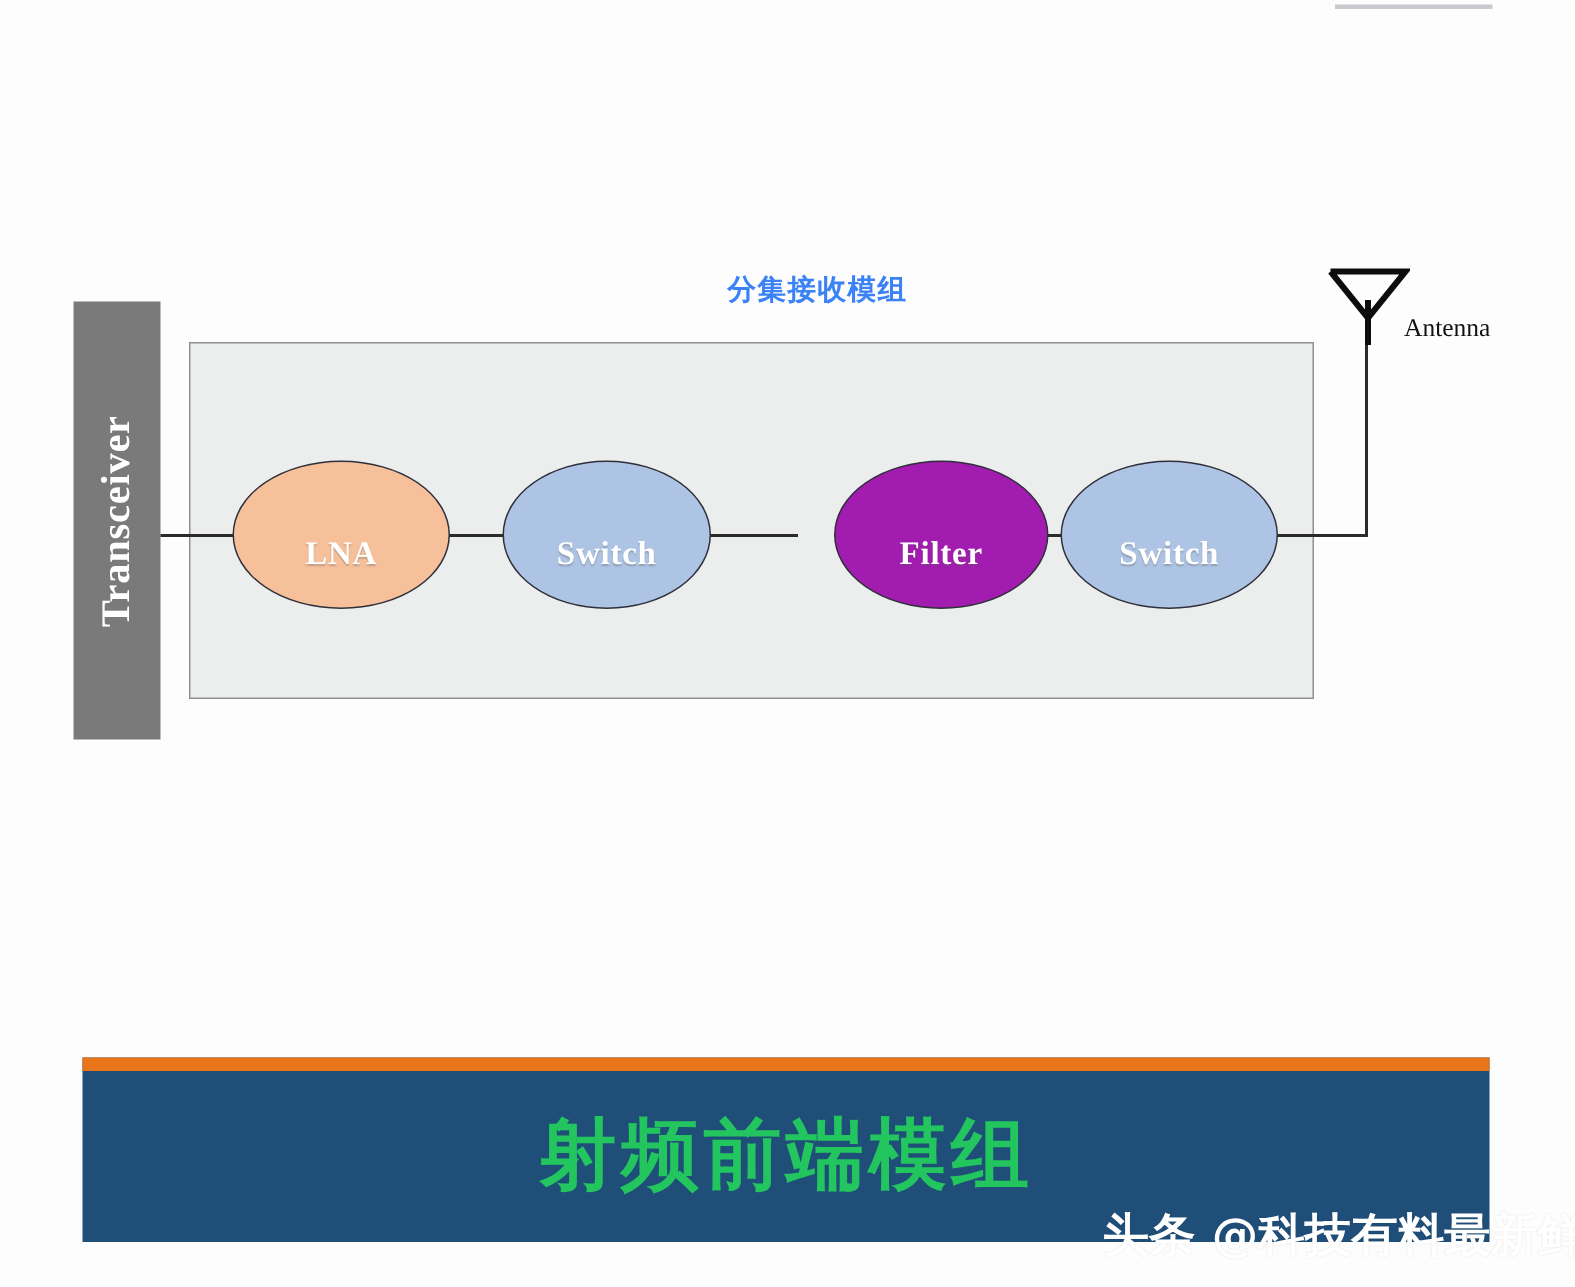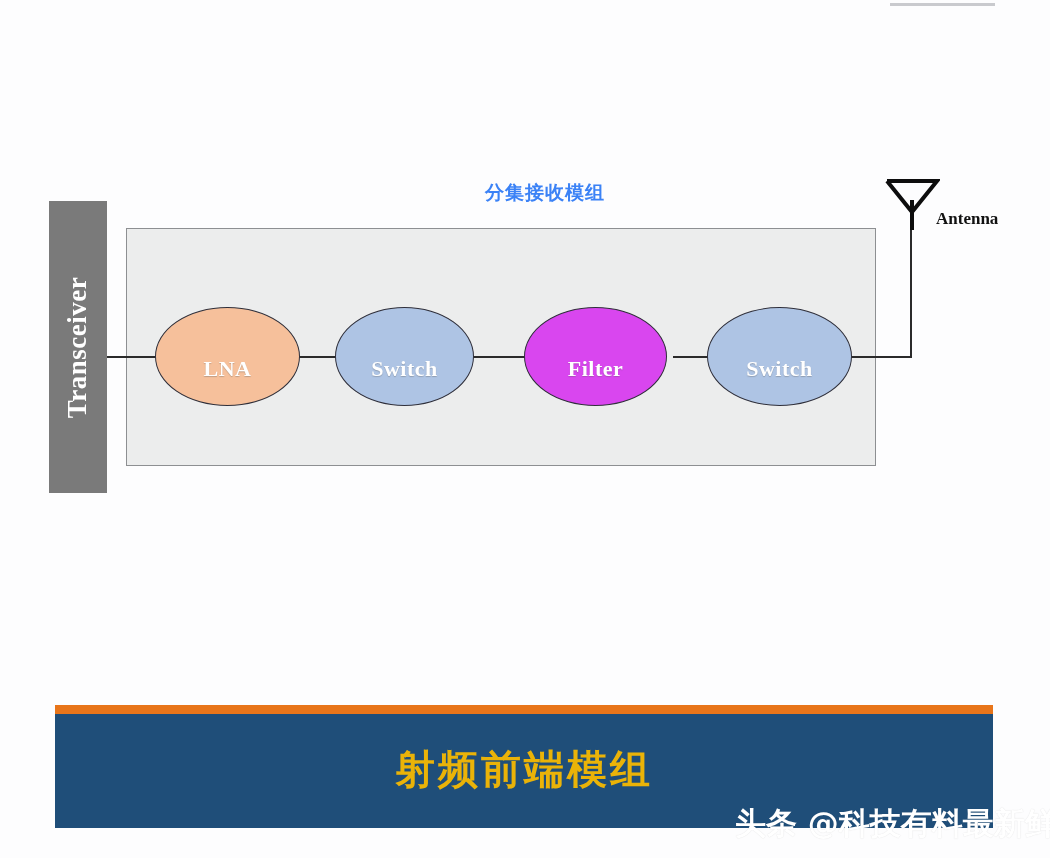--- a/index.html
+++ b/index.html
@@ -110,21 +110,21 @@
     left: 884px;
     top: 178px;
     width: 56px;
     height: 52px;
   }
   .antenna-label {
     position: absolute;
     left: 936px;
     top: 209px;
     font-family: "Liberation Serif", serif;
-    font-weight: bold;
+    font-weight: normal;
     font-size: 17px;
     color: #111111;
     white-space: nowrap;
   }
 
   
   .banner {
     position: absolute;
     left: 55px;
     top: 705px;
@@ -138,24 +138,24 @@
   .banner-stripe {
     position: absolute;
     left: 55px;
     top: 705px;
     width: 938px;
     height: 9px;
     background: #e8751a;
     z-index: 2;
   }
   .banner-title {
-    color: #eab308;
+    color: #22c55e;
     font-family: "DejaVu Sans", sans-serif;
     font-weight: bold;
-    font-size: 40px;
+    font-size: 52px;
     letter-spacing: 3px;
     margin-top: 6px;
   }
 
   
   .watermark {
     position: absolute;
     left: 735px;
     top: 803px;
     font-family: "DejaVu Sans", sans-serif;
@@ -194,21 +194,21 @@
   <div class="wire wire-v" style="left:910px; top:229px; height:129px;"></div>
 
   <div class="node" style="left:155px; top:307px; width:145px; height:99px; background:#f6c09b;">
     <span class="node-label">LNA</span>
   </div>
 
   <div class="node" style="left:335px; top:307px; width:139px; height:99px; background:#aec4e4;">
     <span class="node-label">Switch</span>
   </div>
 
-  <div class="node" style="left:524px; top:307px; width:143px; height:99px; background:#d946ef;">
+  <div class="node" style="left:556px; top:307px; width:143px; height:99px; background:#a21caf;">
     <span class="node-label">Filter</span>
   </div>
 
   <div class="node" style="left:707px; top:307px; width:145px; height:99px; background:#aec4e4;">
     <span class="node-label">Switch</span>
   </div>
 
   <div class="antenna">
     <svg width="56" height="52" viewBox="0 0 56 52" xmlns="http://www.w3.org/2000/svg">
       <polyline points="3,3 53,3 28,34 3,3" fill="none" stroke="#0d0d0d" stroke-width="4" stroke-linejoin="miter" stroke-linecap="butt"></polyline>

